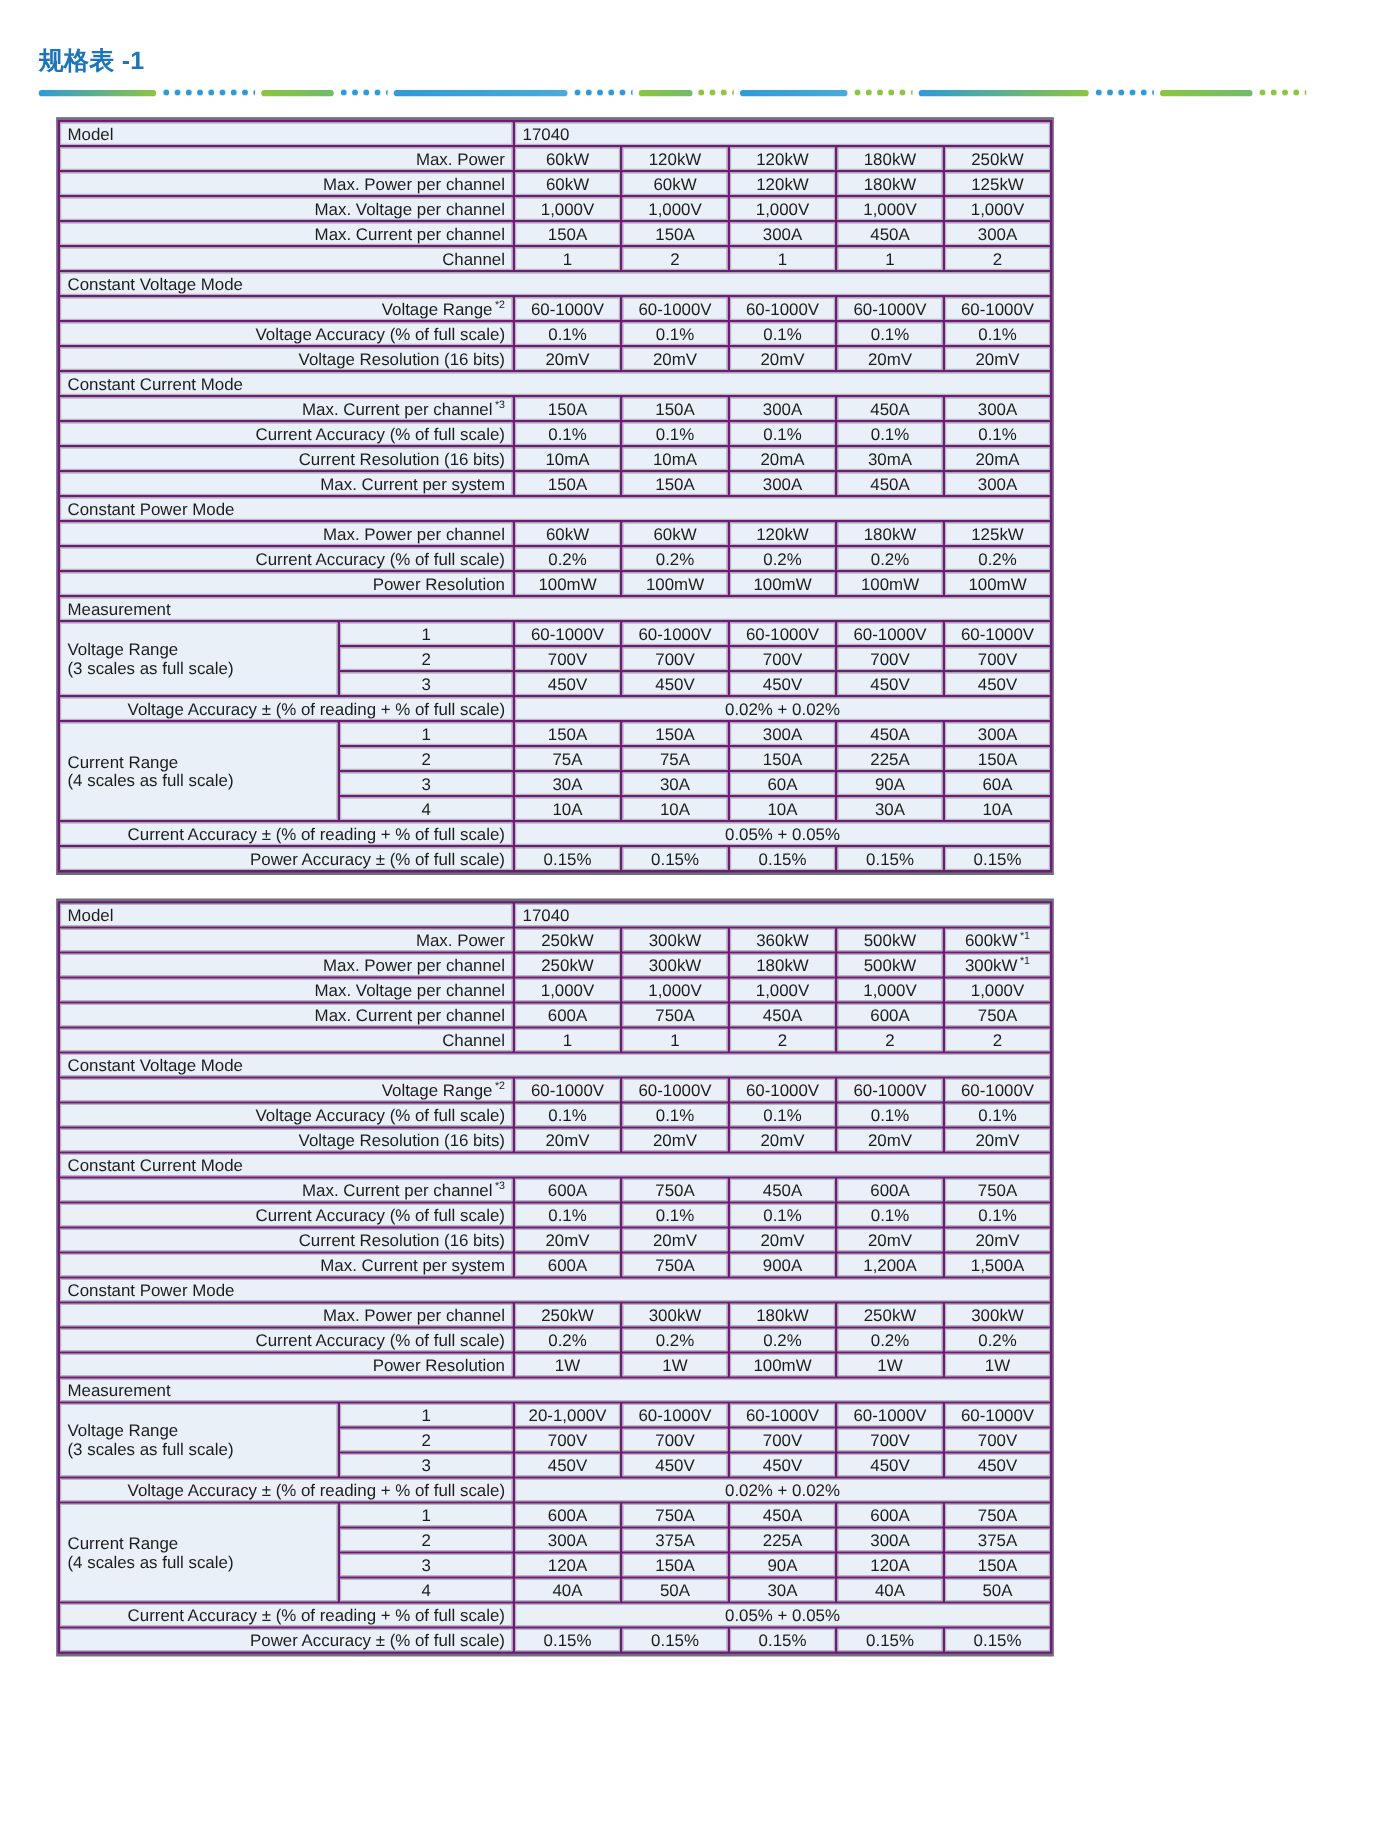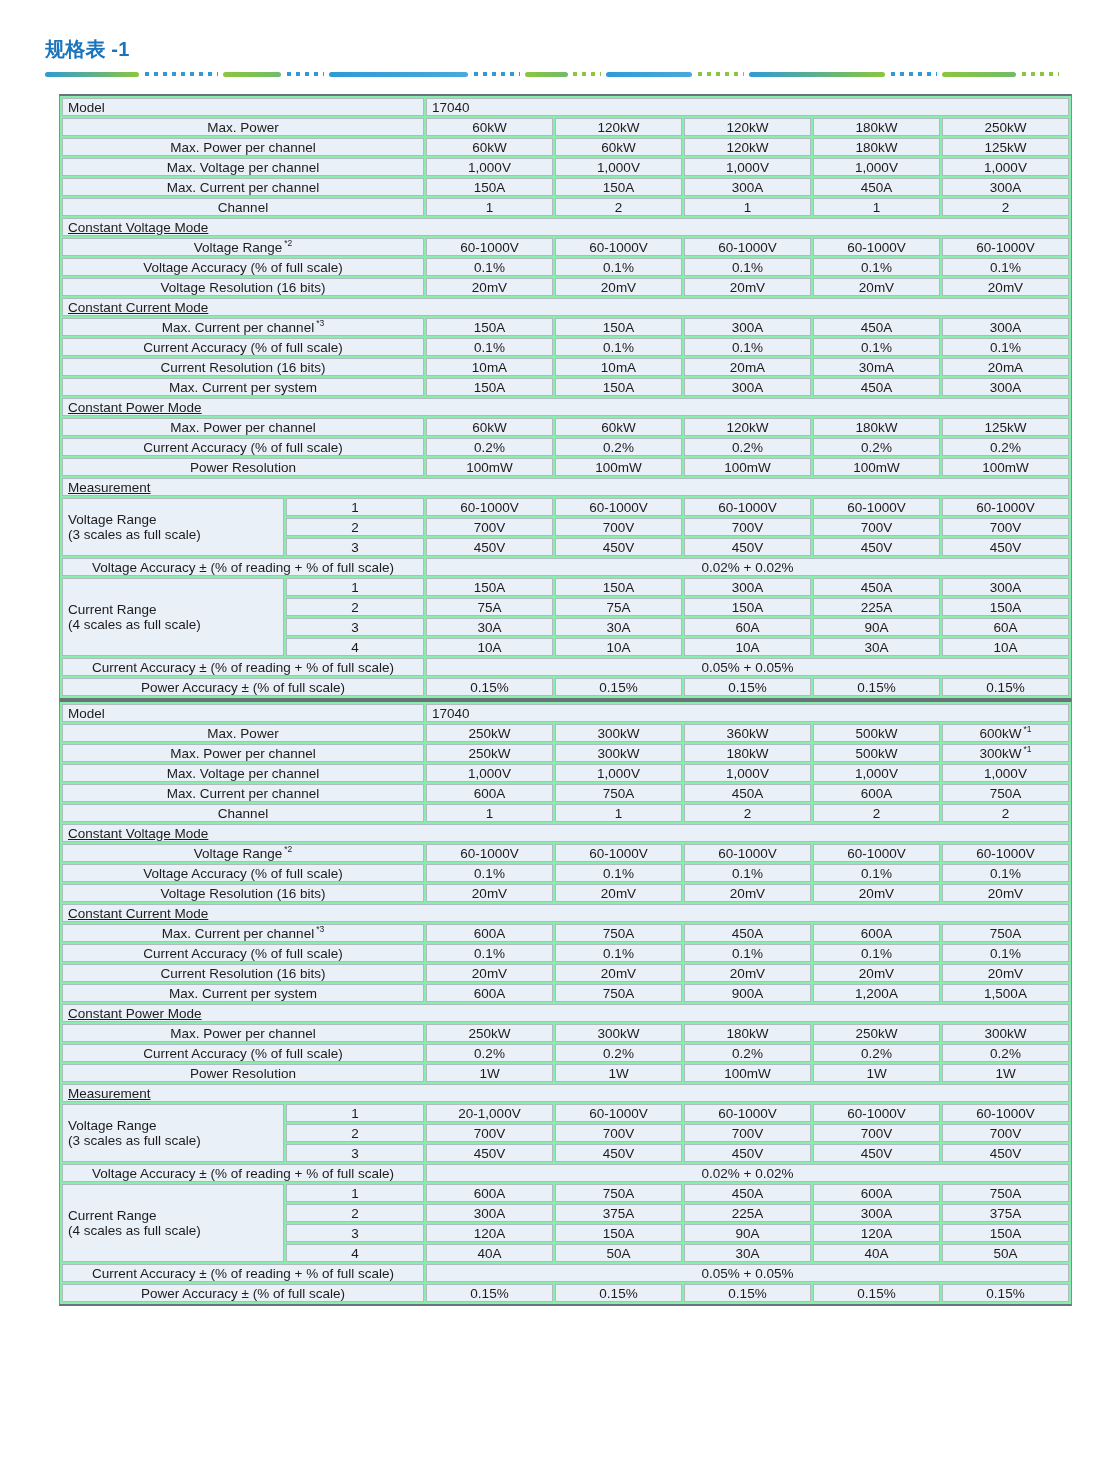--- a/index.html
+++ b/index.html
@@ -6,50 +6,50 @@
     --title:#1b75bc; --model-row:#74c2e8; --section-row:#a7d6ed; --data-row:#eaf0f7;
     --divider-blue:#2e9bd6; --divider-green:#8cc63e;
     --cell-border:#b3b9c0; --table-border:#848d94; --table-edge:#6a737a; --text:#1c1c1e;
   }
   *{box-sizing:border-box;}
   html,body{margin:0;padding:0;}
   body{
     width:1102px;height:1470px;background:#ffffff;overflow:hidden;
     font-family:"Liberation Sans",sans-serif;color:var(--text);
   }
-  .page{padding:38px 0 0 45px;}
+  .page{padding:38px 0 0 31px;}
   .page-title{
     color:var(--title);font-size:20px;font-weight:bold;line-height:22px;letter-spacing:0.2px;
   }
   .divider{
     width:1014px;height:8px;margin-top:10px;display:flex;align-items:center;justify-content:space-between;
   }
   .bar{height:5px;border-radius:3px;flex:0 0 auto;}
   .bar.b{background:linear-gradient(90deg,#2e9bd6,#49aadb);}
   .bar.g{background:linear-gradient(90deg,#8cc63e,#6fbc6a);}
   .bar.bg{background:linear-gradient(90deg,#2e9bd6,#8cc63e);}
   .dots{height:6px;flex:0 0 auto;background-repeat:repeat-x;background-position:0 0;background-size:9px 6px;}
   .dots.b{background-image:radial-gradient(circle 2.4px at 3px 3px,var(--divider-blue) 2.3px,transparent 2.5px);}
   .dots.g{background-image:radial-gradient(circle 2.4px at 3px 3px,var(--divider-green) 2.3px,transparent 2.5px);}
   #tables{margin:16px 0 0 14px;}
   table.spec{
-    width:1013px;table-layout:fixed;border-collapse:separate;border-spacing:2px;
+    width:798px;table-layout:fixed;border-collapse:separate;border-spacing:2px;
     border:1px solid var(--table-border);border-top:2px solid var(--table-edge);border-bottom:2px solid var(--table-edge);
-    background:#86efac;
+    background:#701a75;margin-bottom:19px;
   }
   table.spec td{
     height:18px;padding:0 5px;font-size:13.5px;line-height:15px;
     border:1px solid var(--cell-border);background:var(--data-row);
     overflow:hidden;white-space:nowrap;
   }
-  td.label{text-align:center;}
+  td.label{text-align:right;}
   td.value{text-align:center;}
   td.model-label,td.model-value{background:var(--model-row);border-color:#9ec9df;}
   td.model-value{text-align:left;}
-  td.section{background:var(--section-row);border-color:#9ec9df;text-align:left;text-decoration:underline;}
+  td.section{background:var(--section-row);border-color:#9ec9df;text-align:left;}
   td.group-label{text-align:left;white-space:normal;line-height:16px;vertical-align:middle;}
   td.sub-label{text-align:center;}
   sup{font-size:8.5px;vertical-align:super;line-height:0;margin-left:2px;}
 </style>
 </head>
 <body>
 
 <div class="page">
   <div class="page-title">规格表 -1</div>
 

